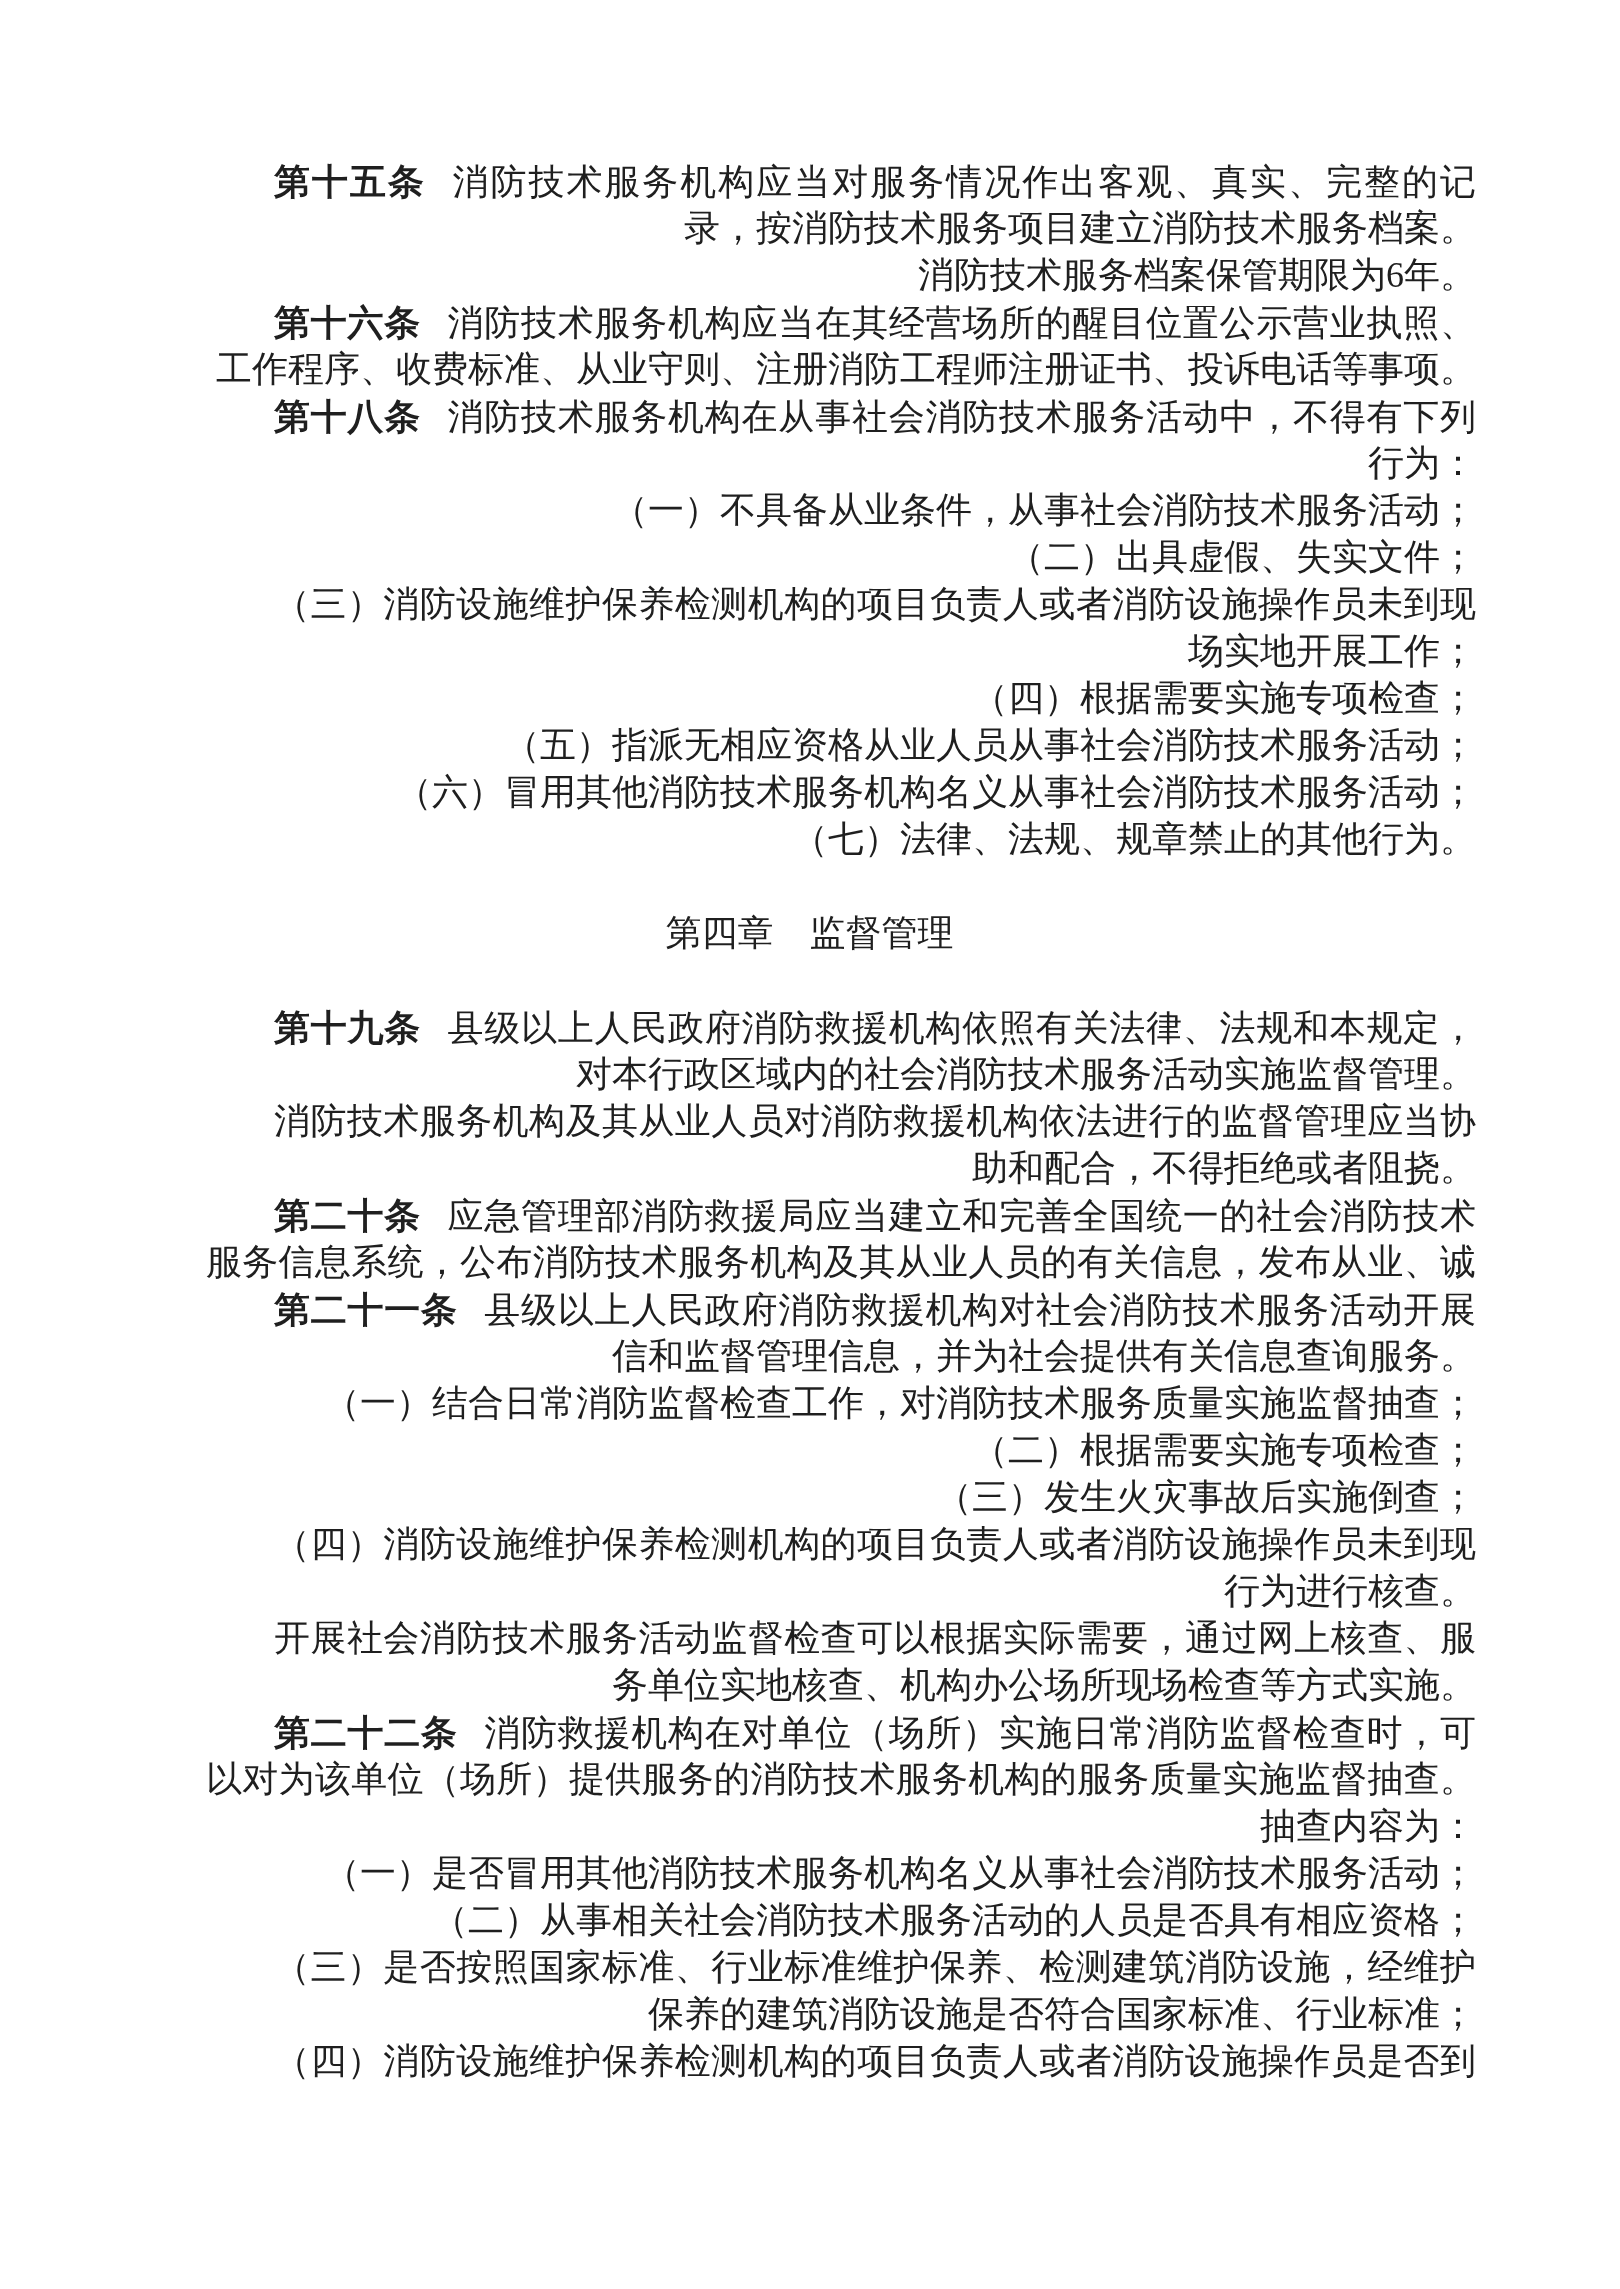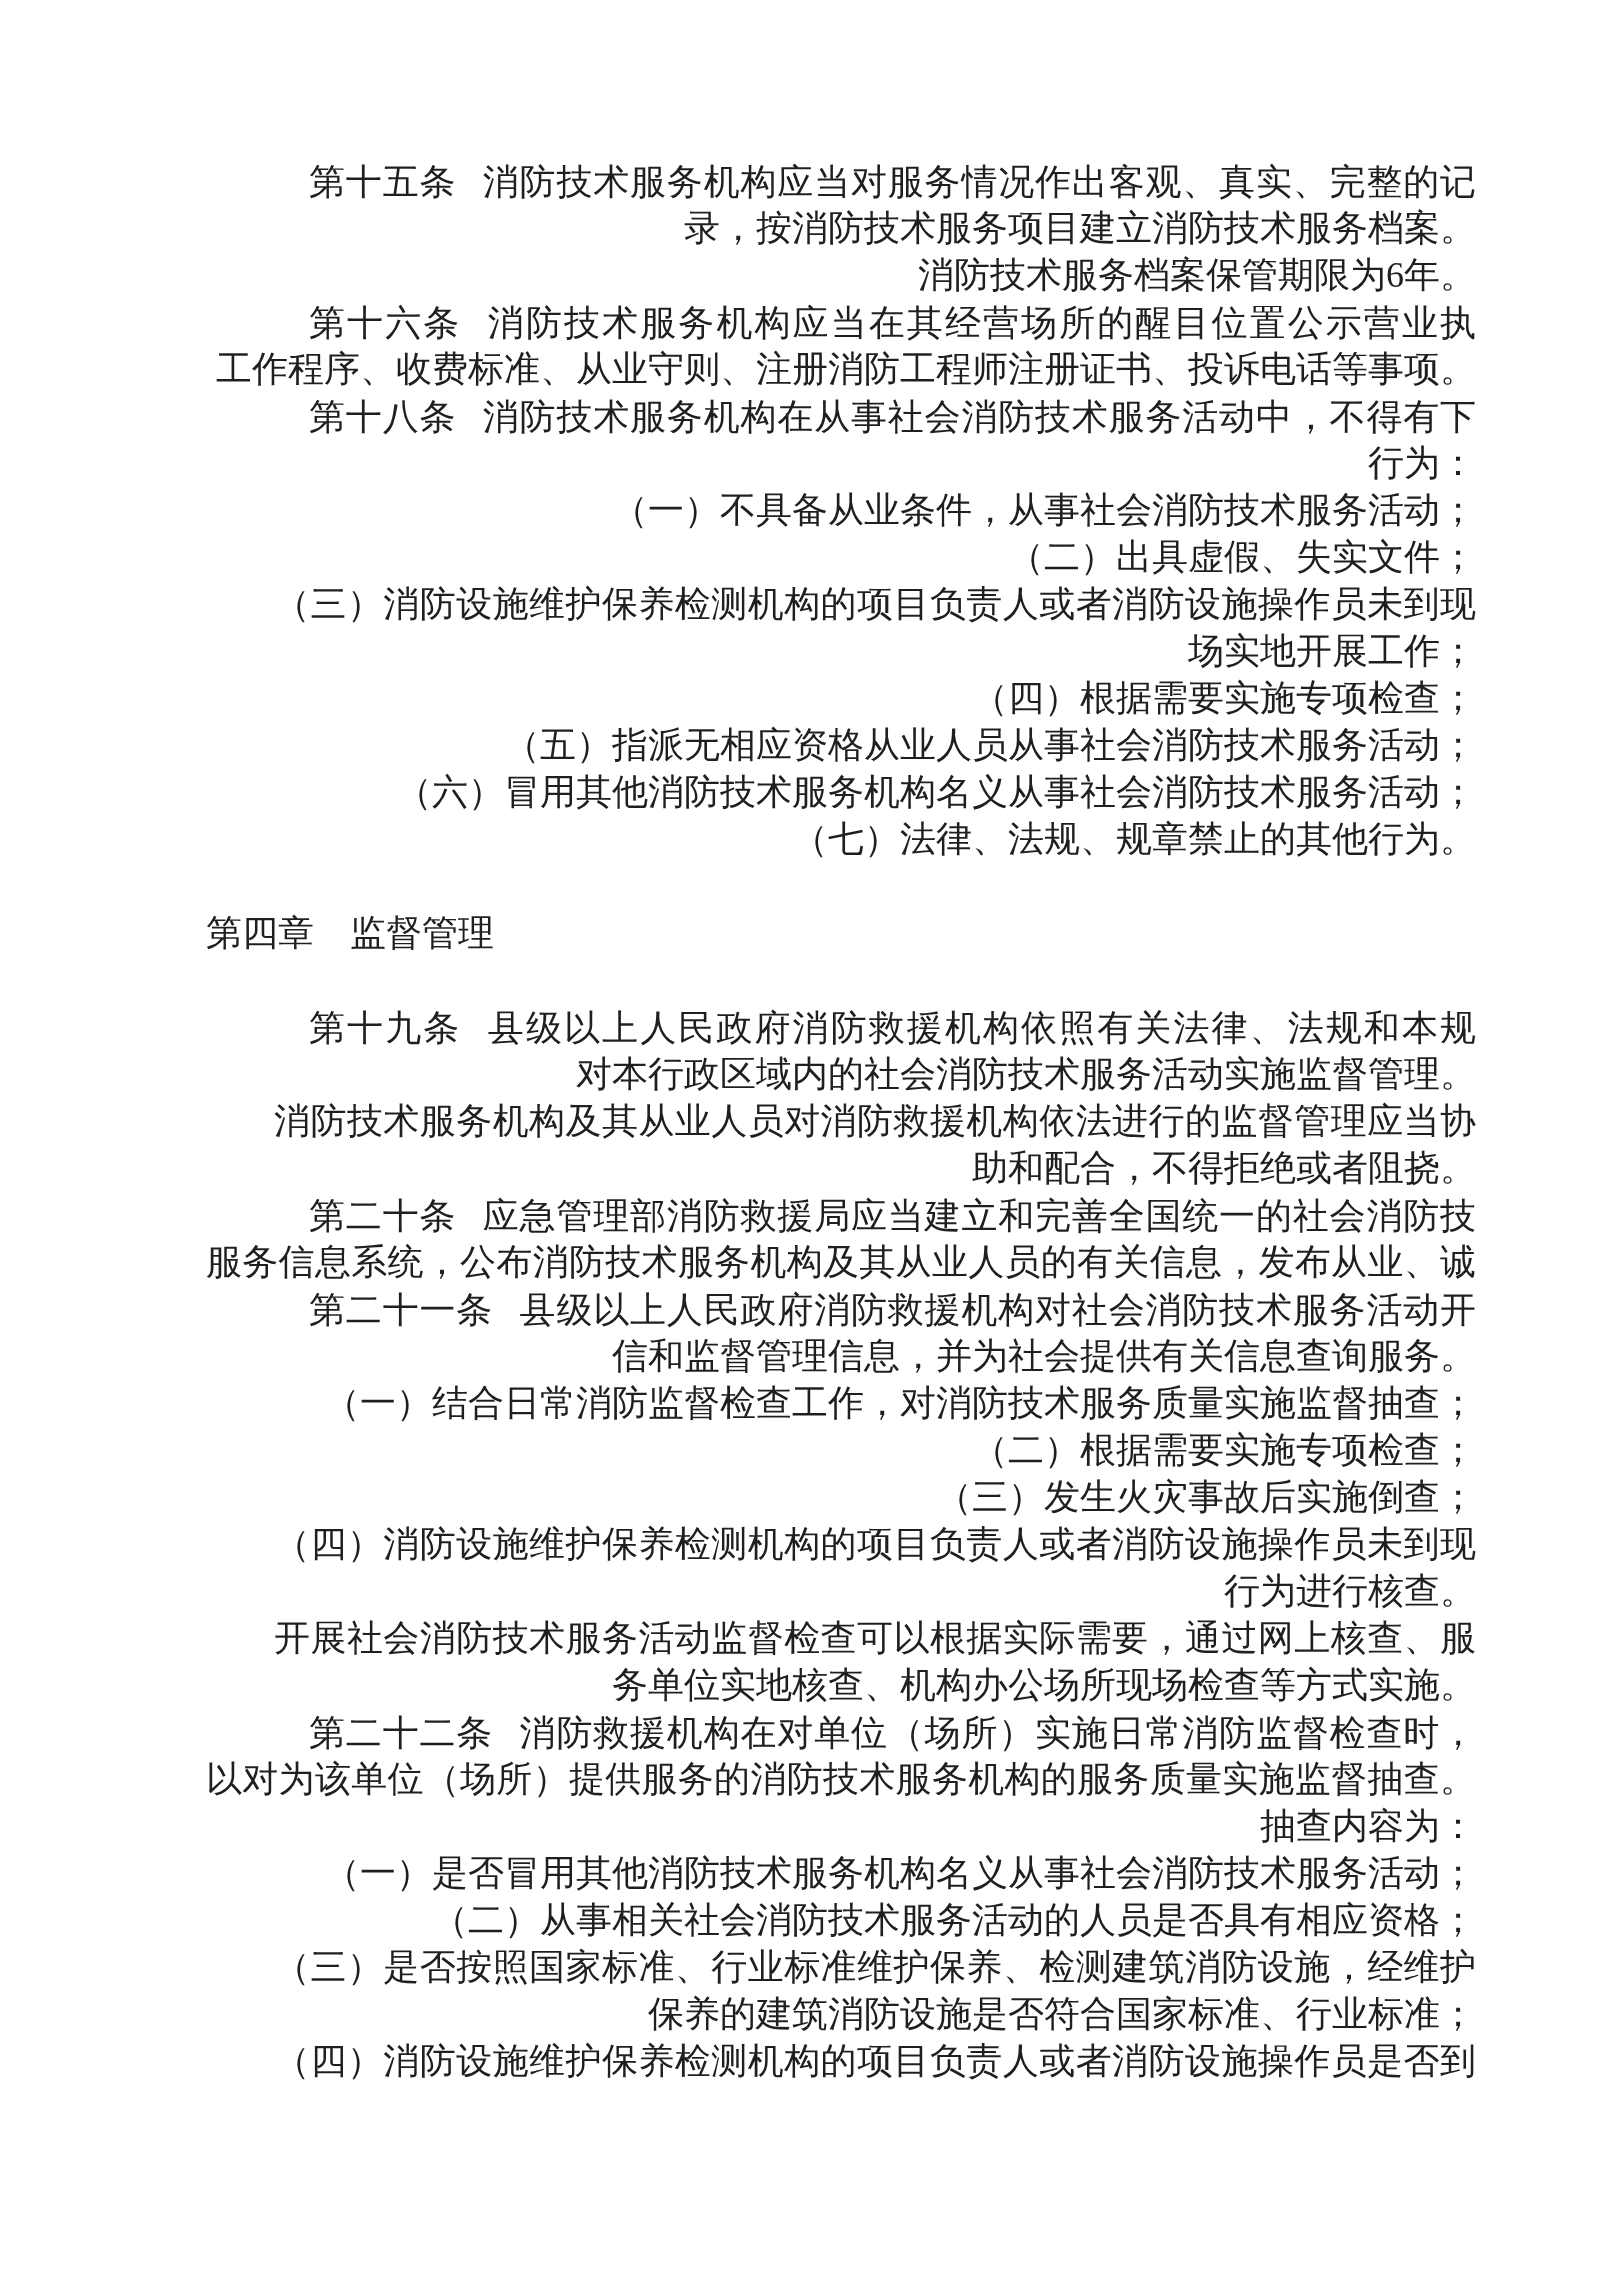--- a/index.html
+++ b/index.html
@@ -30,32 +30,31 @@
     text-align: right;
   }
   .line.para {
     text-indent: 68px;
   }
   .line.fill {
     text-align: justify;
     text-align-last: justify;
   }
   .line.heading {
-    text-align: left;
+    text-align: center;
     text-indent: 0;
     padding-right: 63px; 
   }
   .line.blank {
     height: 47px;
   }
   .label {
     font-family: "Liberation Sans", "DejaVu Sans", sans-serif;
-    font-weight: 400;
+    font-weight: 700;
     margin-right: 26.5px;
-    margin-left: 35px;
   }
 </style>
 </head>
 <body>
 
 <div class="page">
   <div class="doc-body" style="color: rgb(31, 31, 31);">
       <div class="line para fill"><span class="label">第十五条</span><span>消防技术服务机构应当对服务情况作出客观、真实、完整的记</span></div>
       <div class="line cont"><span>录，按消防技术服务项目建立消防技术服务档案。</span></div>
       <div class="line para"><span>消防技术服务档案保管期限为6年。</span></div>

